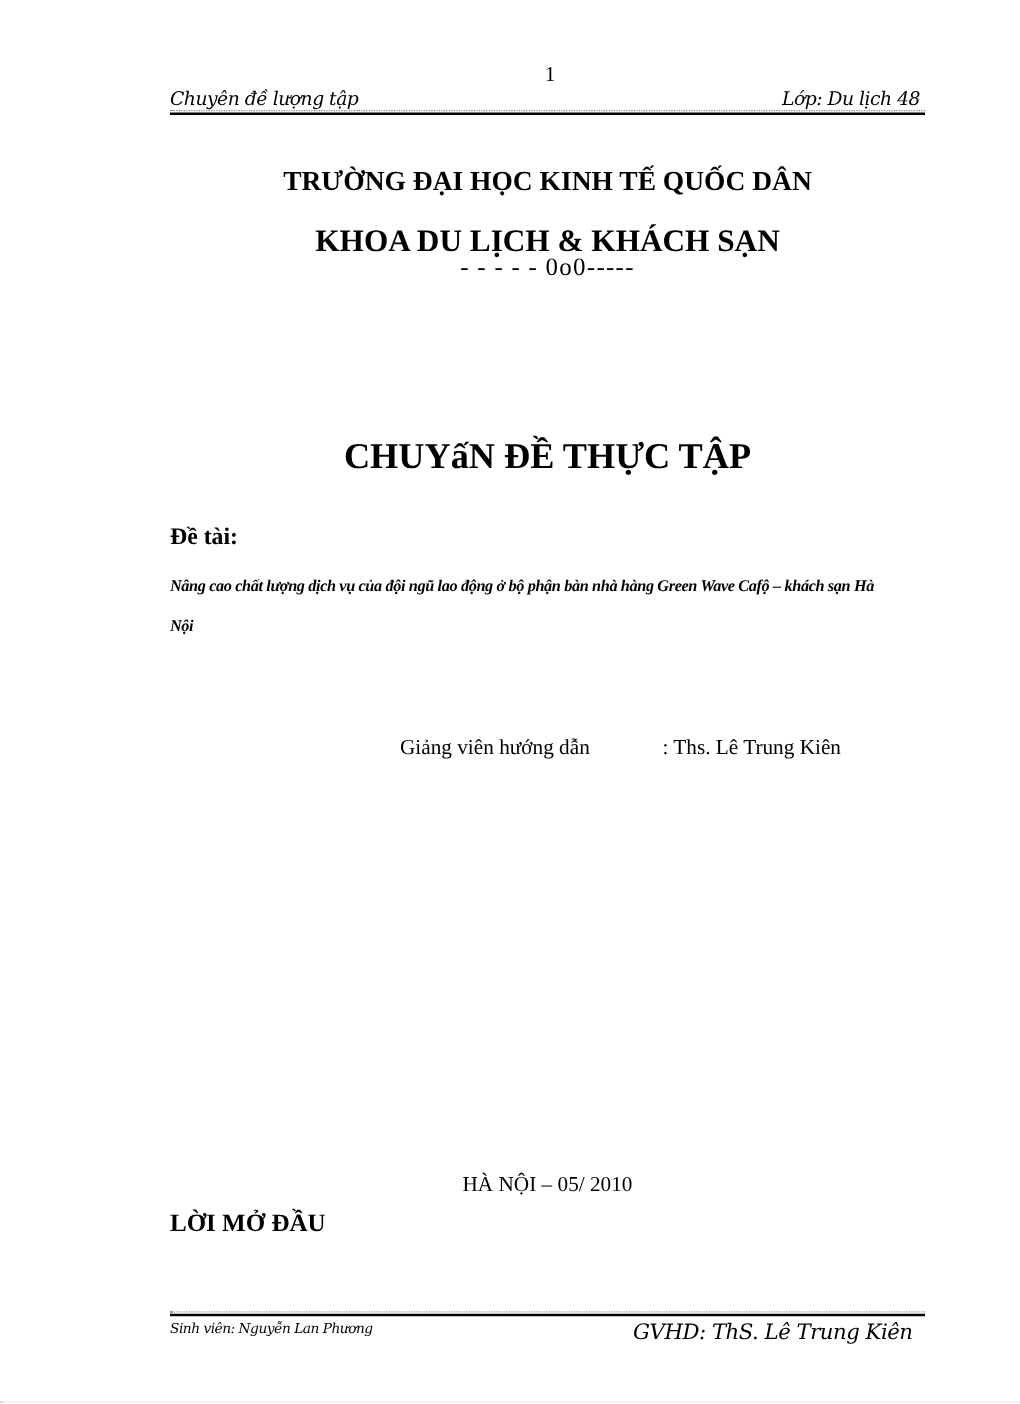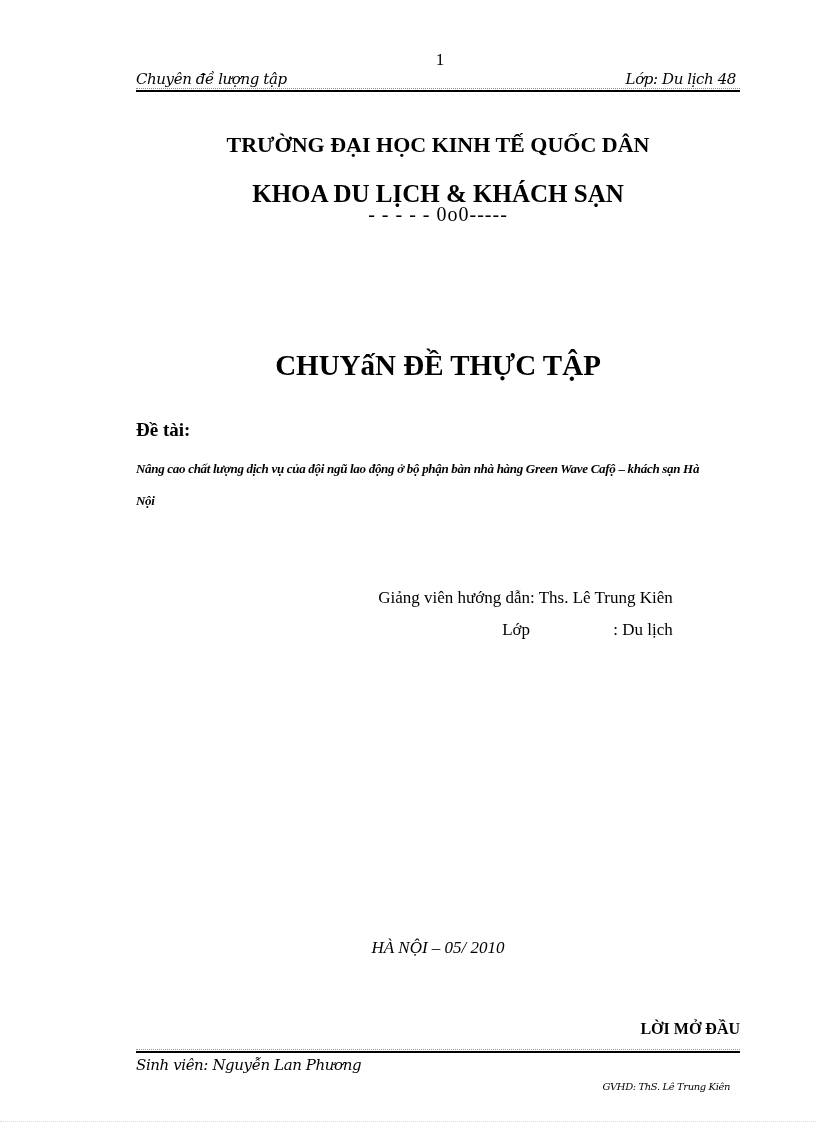--- a/index.html
+++ b/index.html
@@ -83,60 +83,57 @@
     
     .info-table {
       left: 320px; top: 582px;
       border-collapse: collapse;
       font-size: 17px;
     }
     .info-table td {
       padding: 0;
       height: 32px;
       vertical-align: middle;
-      text-align: right;
     }
     .info-table td.label-cell { width: 210px; }
 
     
     .city-date {
       left: 136px; width: 604px; top: 938px;
       text-align: center;
       font-size: 17px;
-      font-style: italic;
     }
     .preface {
-      left: 136px; width: 604px; top: 1020px;
-      text-align: right;
-      font-size: 16px;
+      left: 136px; width: 604px; top: 968px;
+      text-align: left;
+      font-size: 20px;
       font-weight: bold;
     }
 
     .footer-rule {
       left: 136px; width: 604px; top: 1051px;
       height: 0;
       border-top: 2px solid #000;
     }
     .footer-rule-dots {
       left: 136px; width: 604px; top: 1049px;
       height: 0;
       border-top: 1px dotted #999;
     }
     .footer-left {
       left: 136px; top: 1056px;
-      font-size: 15px; font-style: italic;
+      font-size: 11px; font-style: italic;
       font-family: "DejaVu Serif", serif;
       letter-spacing: -0.4px;
     }
     .footer-right {
       right: 86px; top: 1056px;
-      font-size: 10px; font-style: italic;
+      font-size: 17px; font-style: italic;
       font-family: "DejaVu Serif", serif;
       letter-spacing: -0.4px;
-      margin-top: 25px;
     }
     .page-bottom-edge {
       left: 0; width: 816px; top: 1121px;
       height: 0;
       border-top: 1px dotted #cfe3cf;
     }
   </style>
 </head>
 <body>
 
@@ -154,24 +151,20 @@
 
 <div class="abs topic-label">Đề tài: </div>
 <div class="abs topic-text">Nâng cao chất lượng dịch vụ của đội ngũ lao động ở bộ phận bàn nhà hàng Green Wave Cafộ – khách sạn Hà Nội</div>
 
 <table class="abs info-table">
   <tbody>
       <tr>
     <td class="label-cell">Giảng viên hướng dẫn</td>
     <td>: Ths. Lê Trung Kiên</td>
   </tr>
-  <tr>
-    <td class="label-cell">Lớp</td>
-    <td>: Du lịch</td>
-  </tr>
 </tbody>
   </table>
 
 <div class="abs city-date">HÀ NỘI – 05/ 2010</div>
 <div class="abs preface">LỜI MỞ ĐẦU</div>
 
 <div class="abs footer-rule-dots"></div>
 <div class="abs footer-rule"></div>
 <div class="abs footer-left">Sinh viên: Nguyễn Lan Phương</div>
 <div class="abs footer-right">GVHD: ThS. Lê Trung Kiên</div>

